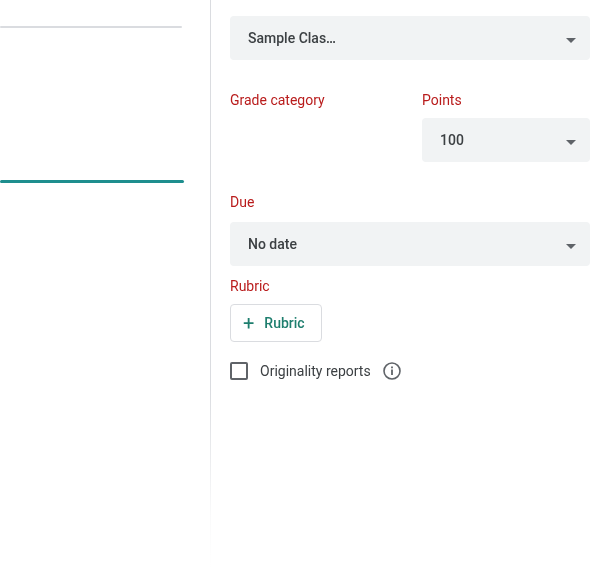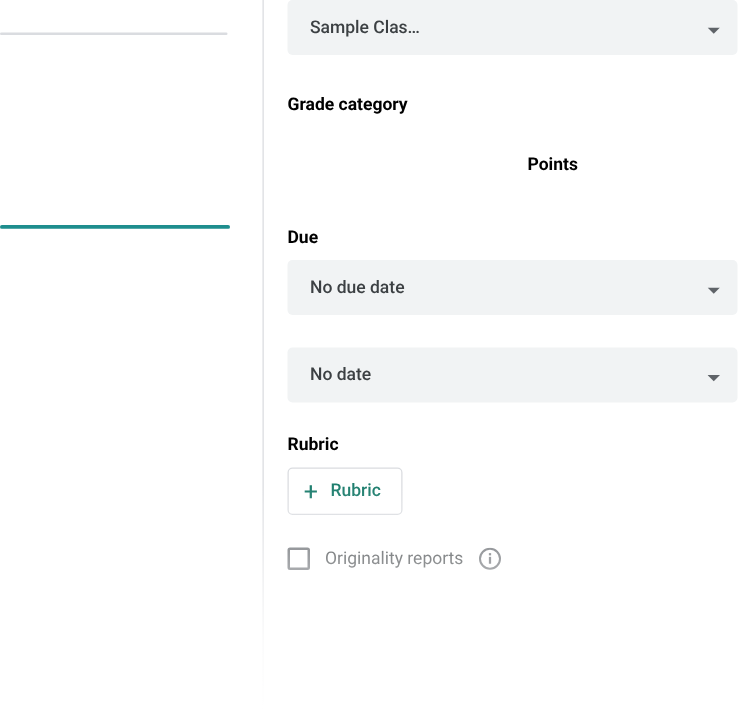--- a/index.html
+++ b/index.html
@@ -42,33 +42,33 @@
       top: 0;
       width: 1px;
       height: 100%;
       background: #dadce0;
     }
     .right-pane {
       position: absolute;
       left: 230px;
       top: 0;
       right: 6px;
-      padding-top: 0;
+      padding-top: 16px;
     }
     .row-top {
       display: flex;
       gap: 24px;
       margin-bottom: 32px;
     }
     .field-block { flex: 1; }
-    .field-block-sm { width: 150px; margin-top: 48px; }
+    .field-block-sm { width: 150px; }
     .label {
-      color: #000000;
-      font-size: 14px;
-      font-weight: 700;
+      color: #b91c1c;
+      font-size: 14px;
+      font-weight: 400;
       margin-bottom: 10px;
       display: block;
     }
     .dropdown {
       background: #f1f3f4;
       border-radius: 4px;
       height: 44px;
       display: flex;
       align-items: center;
       justify-content: space-between;
@@ -81,21 +81,21 @@
       font-weight: 500;
       white-space: nowrap;
       overflow: hidden;
       text-overflow: ellipsis;
     }
     .dropdown-caret {
       flex-shrink: 0;
       margin-left: 8px;
     }
     .full-width { width: 100%; }
-    .section { margin-bottom: 26px; }
+    .section { margin-bottom: 12px; }
     .rubric-btn {
       display: inline-flex;
       align-items: center;
       gap: 10px;
       border: 1px solid #dadce0;
       border-radius: 4px;
       padding: 8px 16px 8px 12px;
       cursor: pointer;
       background: #fff;
     }
@@ -168,33 +168,33 @@
       </span>
     </div>
   </div>
 
   <div class="row-top">
     <div class="field-block">
       <span class="label">Grade category</span>
     </div>
     <div class="field-block field-block-sm">
       <span class="label">Points</span>
+      <div class="dropdown">
+        <span class="dropdown-text">100</span>
+        <span class="dropdown-caret">
+          <svg width="10" height="6" viewBox="0 0 10 6">
+              <path d="M0 0 L5 5 L10 0 Z" fill="#5f6368"></path>
+            </svg>
+        </span>
+      </div>
     </div>
   </div>
 
   <div class="section">
     <span class="label">Due</span>
-    <div class="dropdown full-width">
-      <span class="dropdown-text">No due date</span>
-      <span class="dropdown-caret">
-        <svg width="10" height="6" viewBox="0 0 10 6">
-            <path d="M0 0 L5 5 L10 0 Z" fill="#5f6368"></path>
-          </svg>
-      </span>
-    </div>
   </div>
 
   <div class="section">
     <div class="dropdown full-width">
       <span class="dropdown-text">No date</span>
       <span class="dropdown-caret">
         <svg width="10" height="6" viewBox="0 0 10 6">
             <path d="M0 0 L5 5 L10 0 Z" fill="#5f6368"></path>
           </svg>
       </span>

